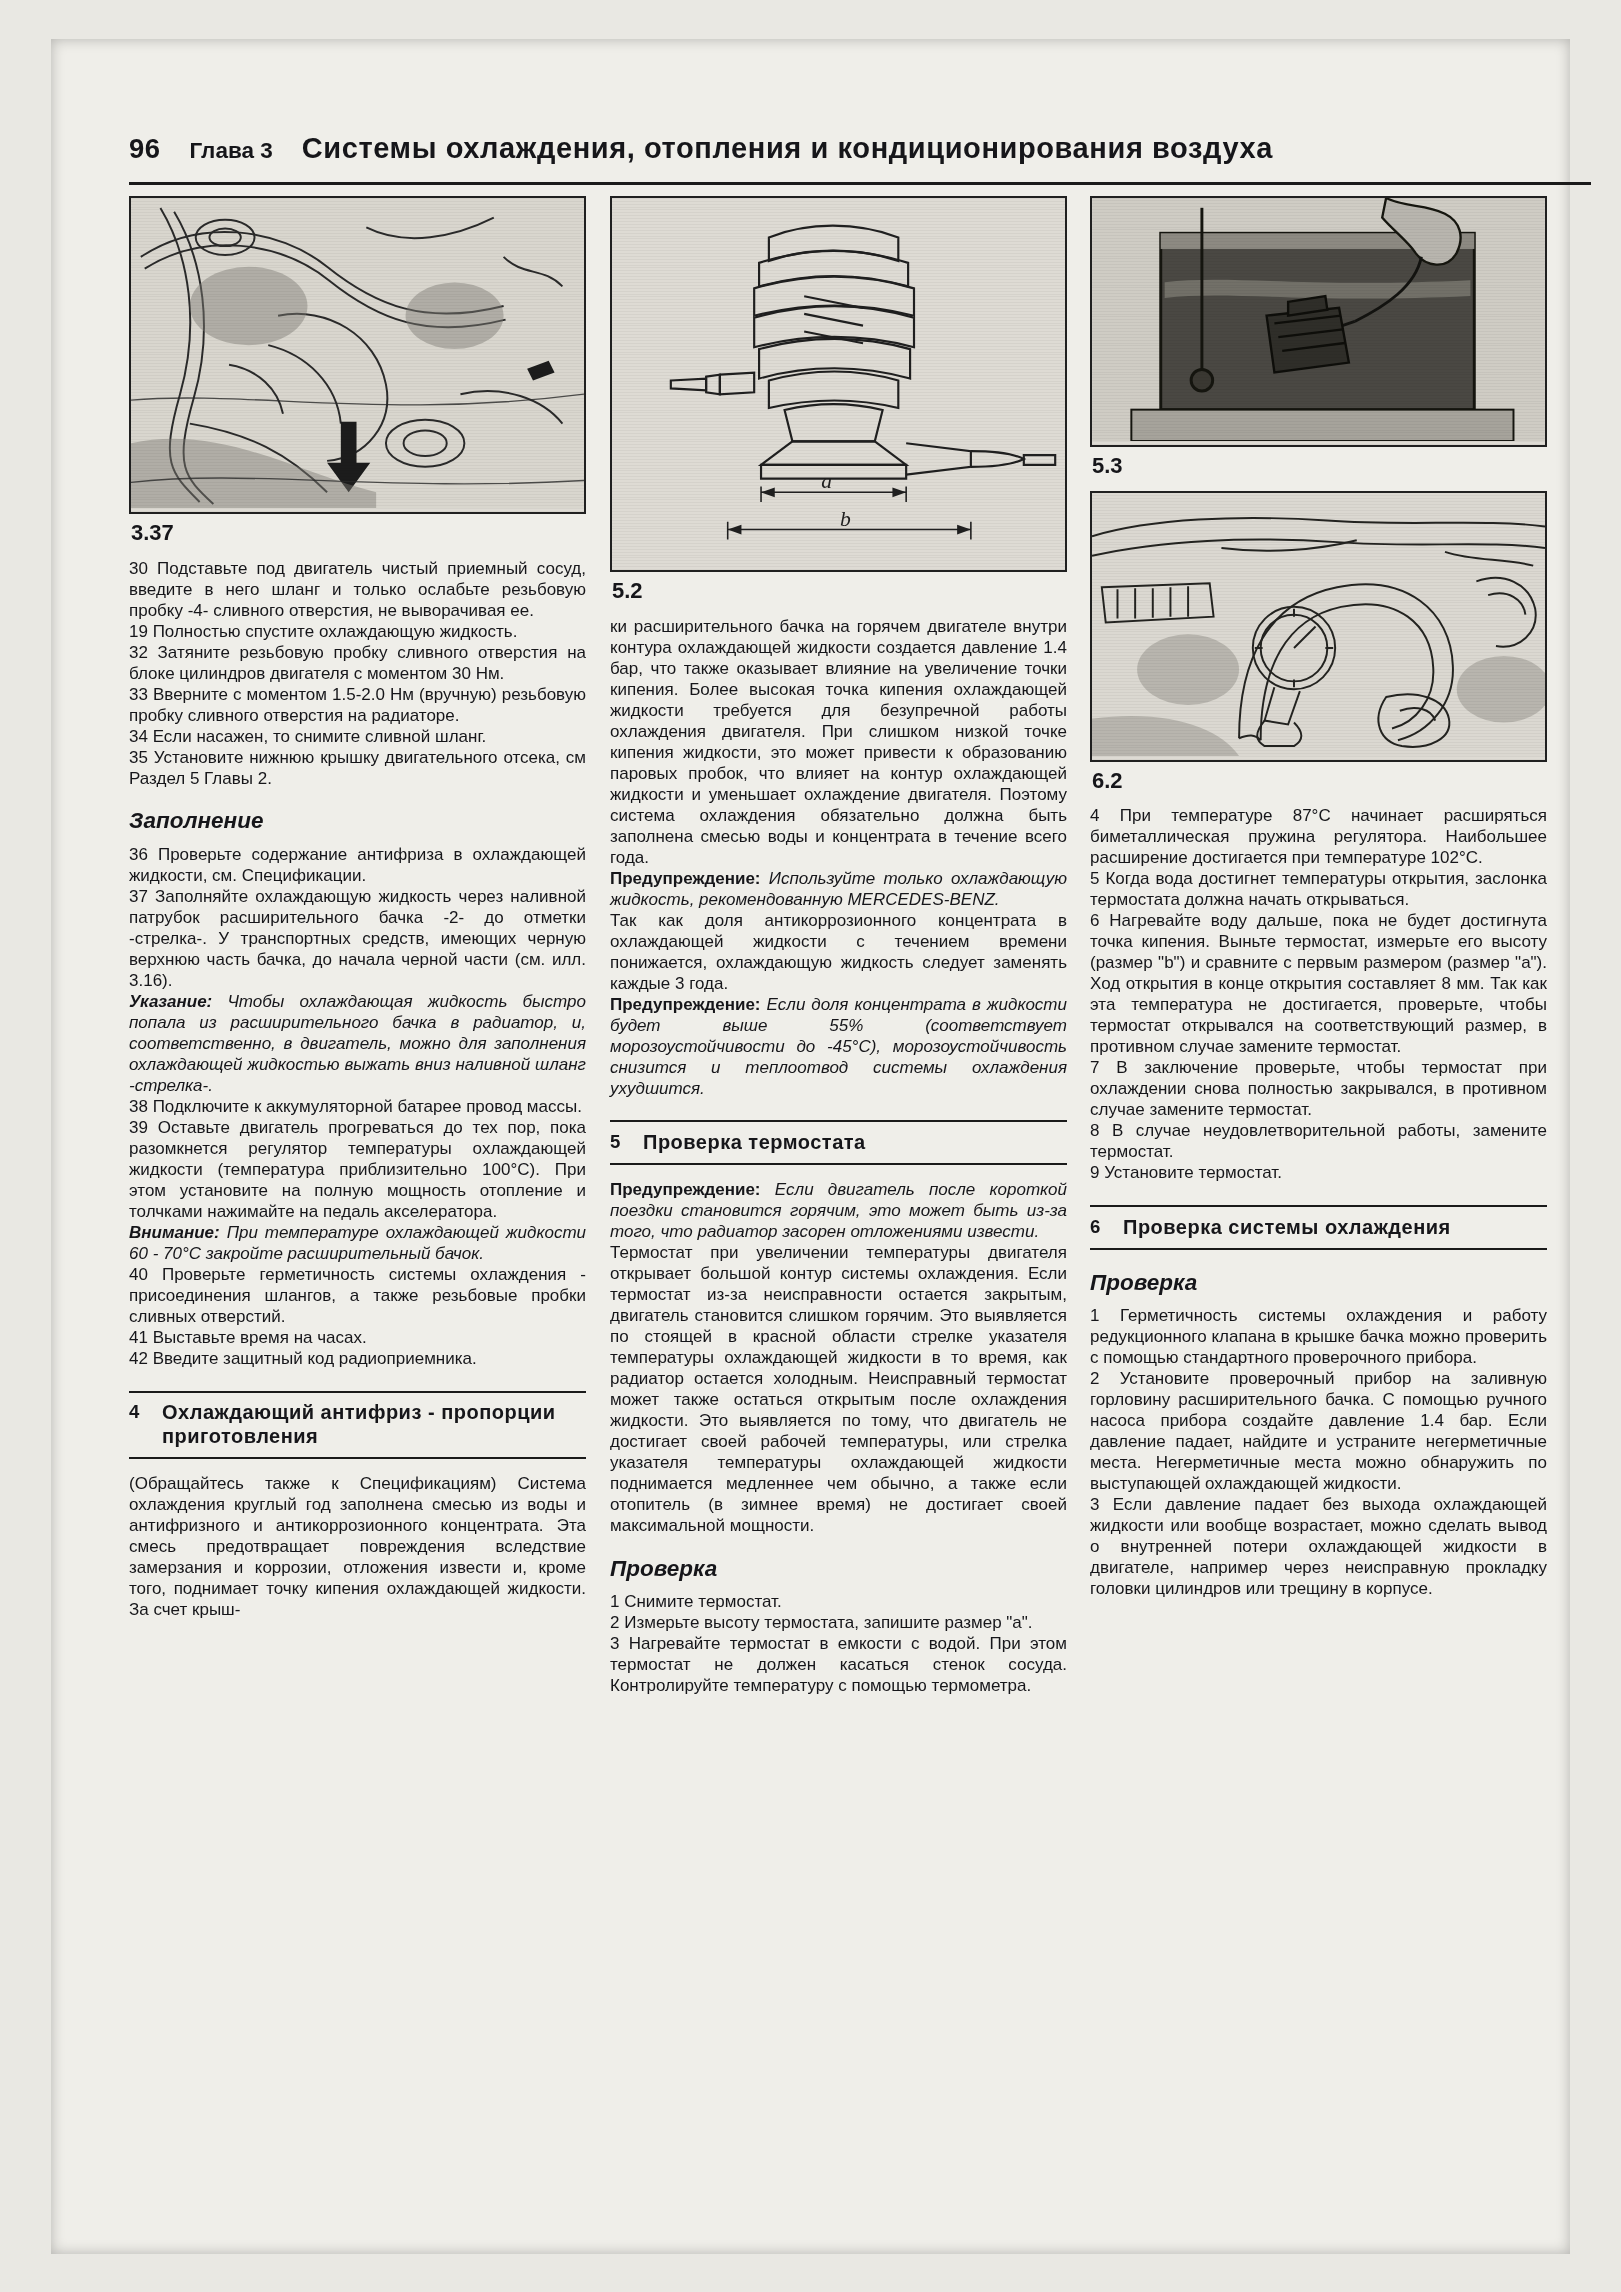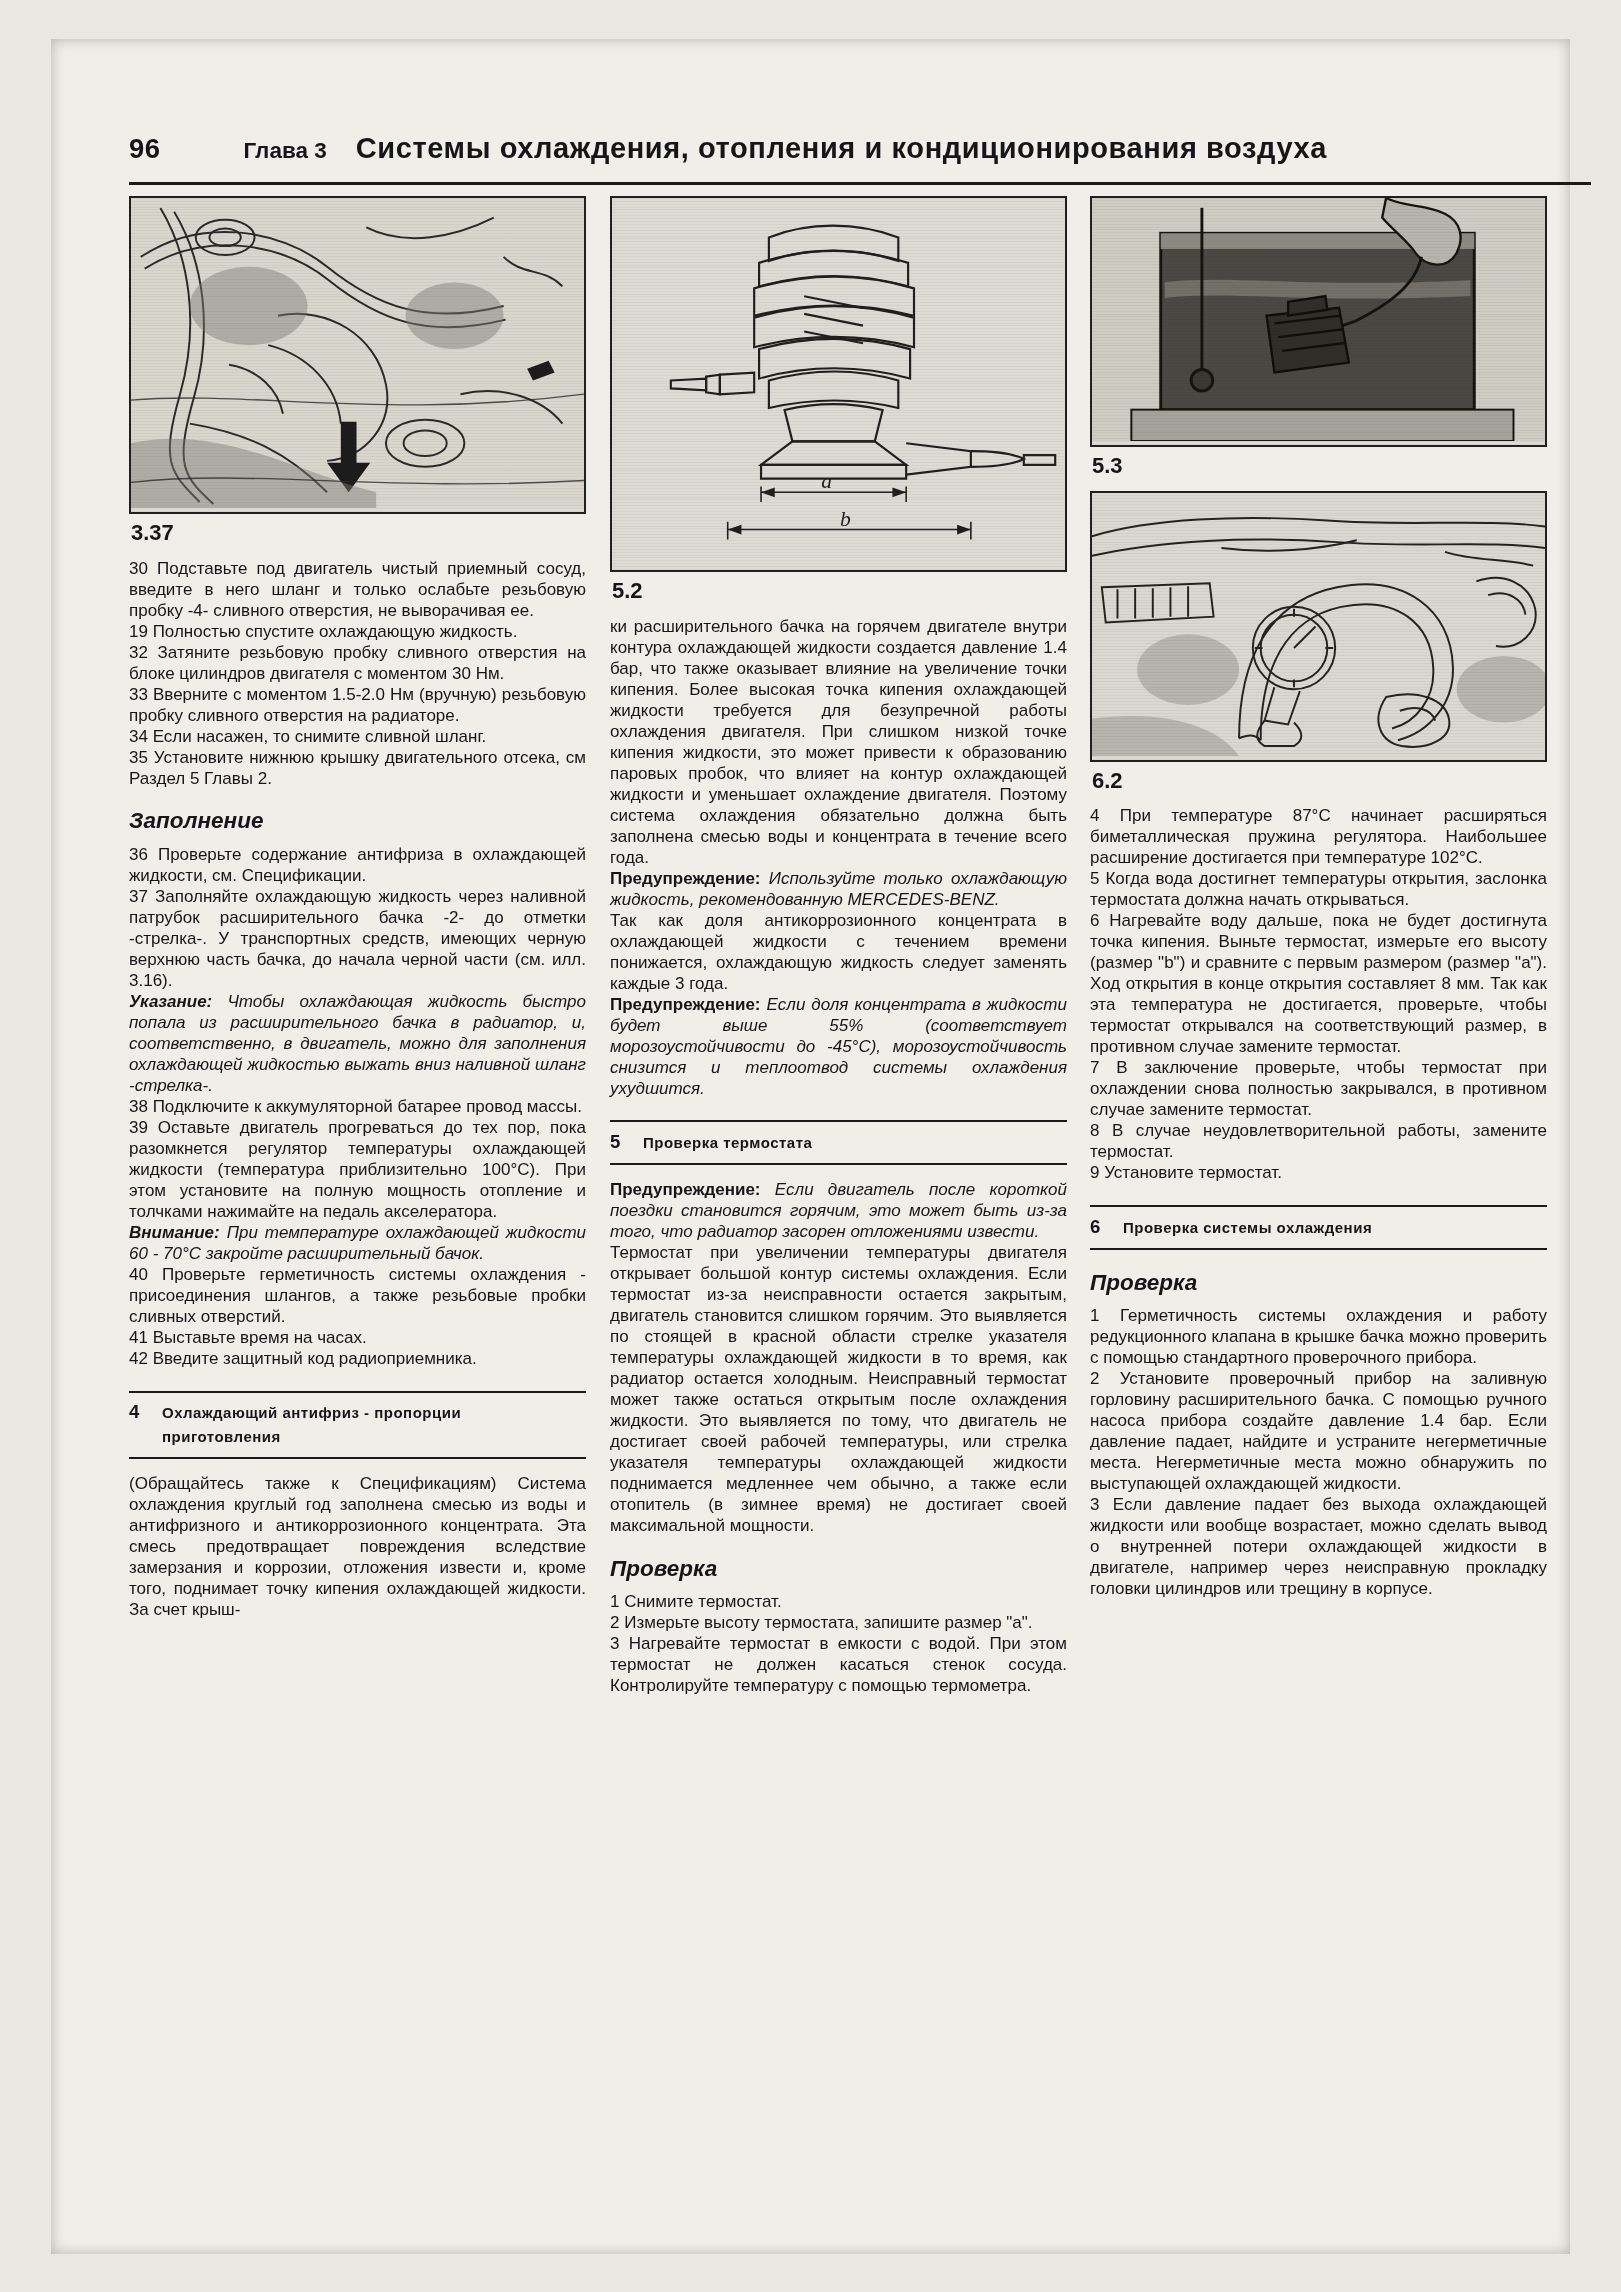--- a/index.html
+++ b/index.html
@@ -38,21 +38,20 @@
     gap: 29px;
   }
   .pageno {
     font-size: 27.4px;
     font-weight: bold;
     letter-spacing: 0.5px;
   }
   .chapter {
     font-size: 22.5px;
     font-weight: bold;
-    margin-left: 54px;
     text-align: right;
   }
   .headtitle {
     font-size: 29px;
     font-weight: bold;
     letter-spacing: 0.6px;
   }
   .rule {
     position: absolute;
     left: 78px;
@@ -111,21 +110,21 @@
   .secbar .num {
     display: inline-block;
     width: 33px;
     font-size: 18.6px;
     font-weight: bold;
     vertical-align: top;
   }
   .secbar .txt {
     display: inline-block;
     width: 402px;
-    font-size: 15px;
+    font-size: 20px;
     font-weight: bold;
     letter-spacing: 0.5px;
     line-height: 23.5px;
   }
 
   
   svg { display: block; }
   .noise {
     position: absolute;
     inset: 0;

